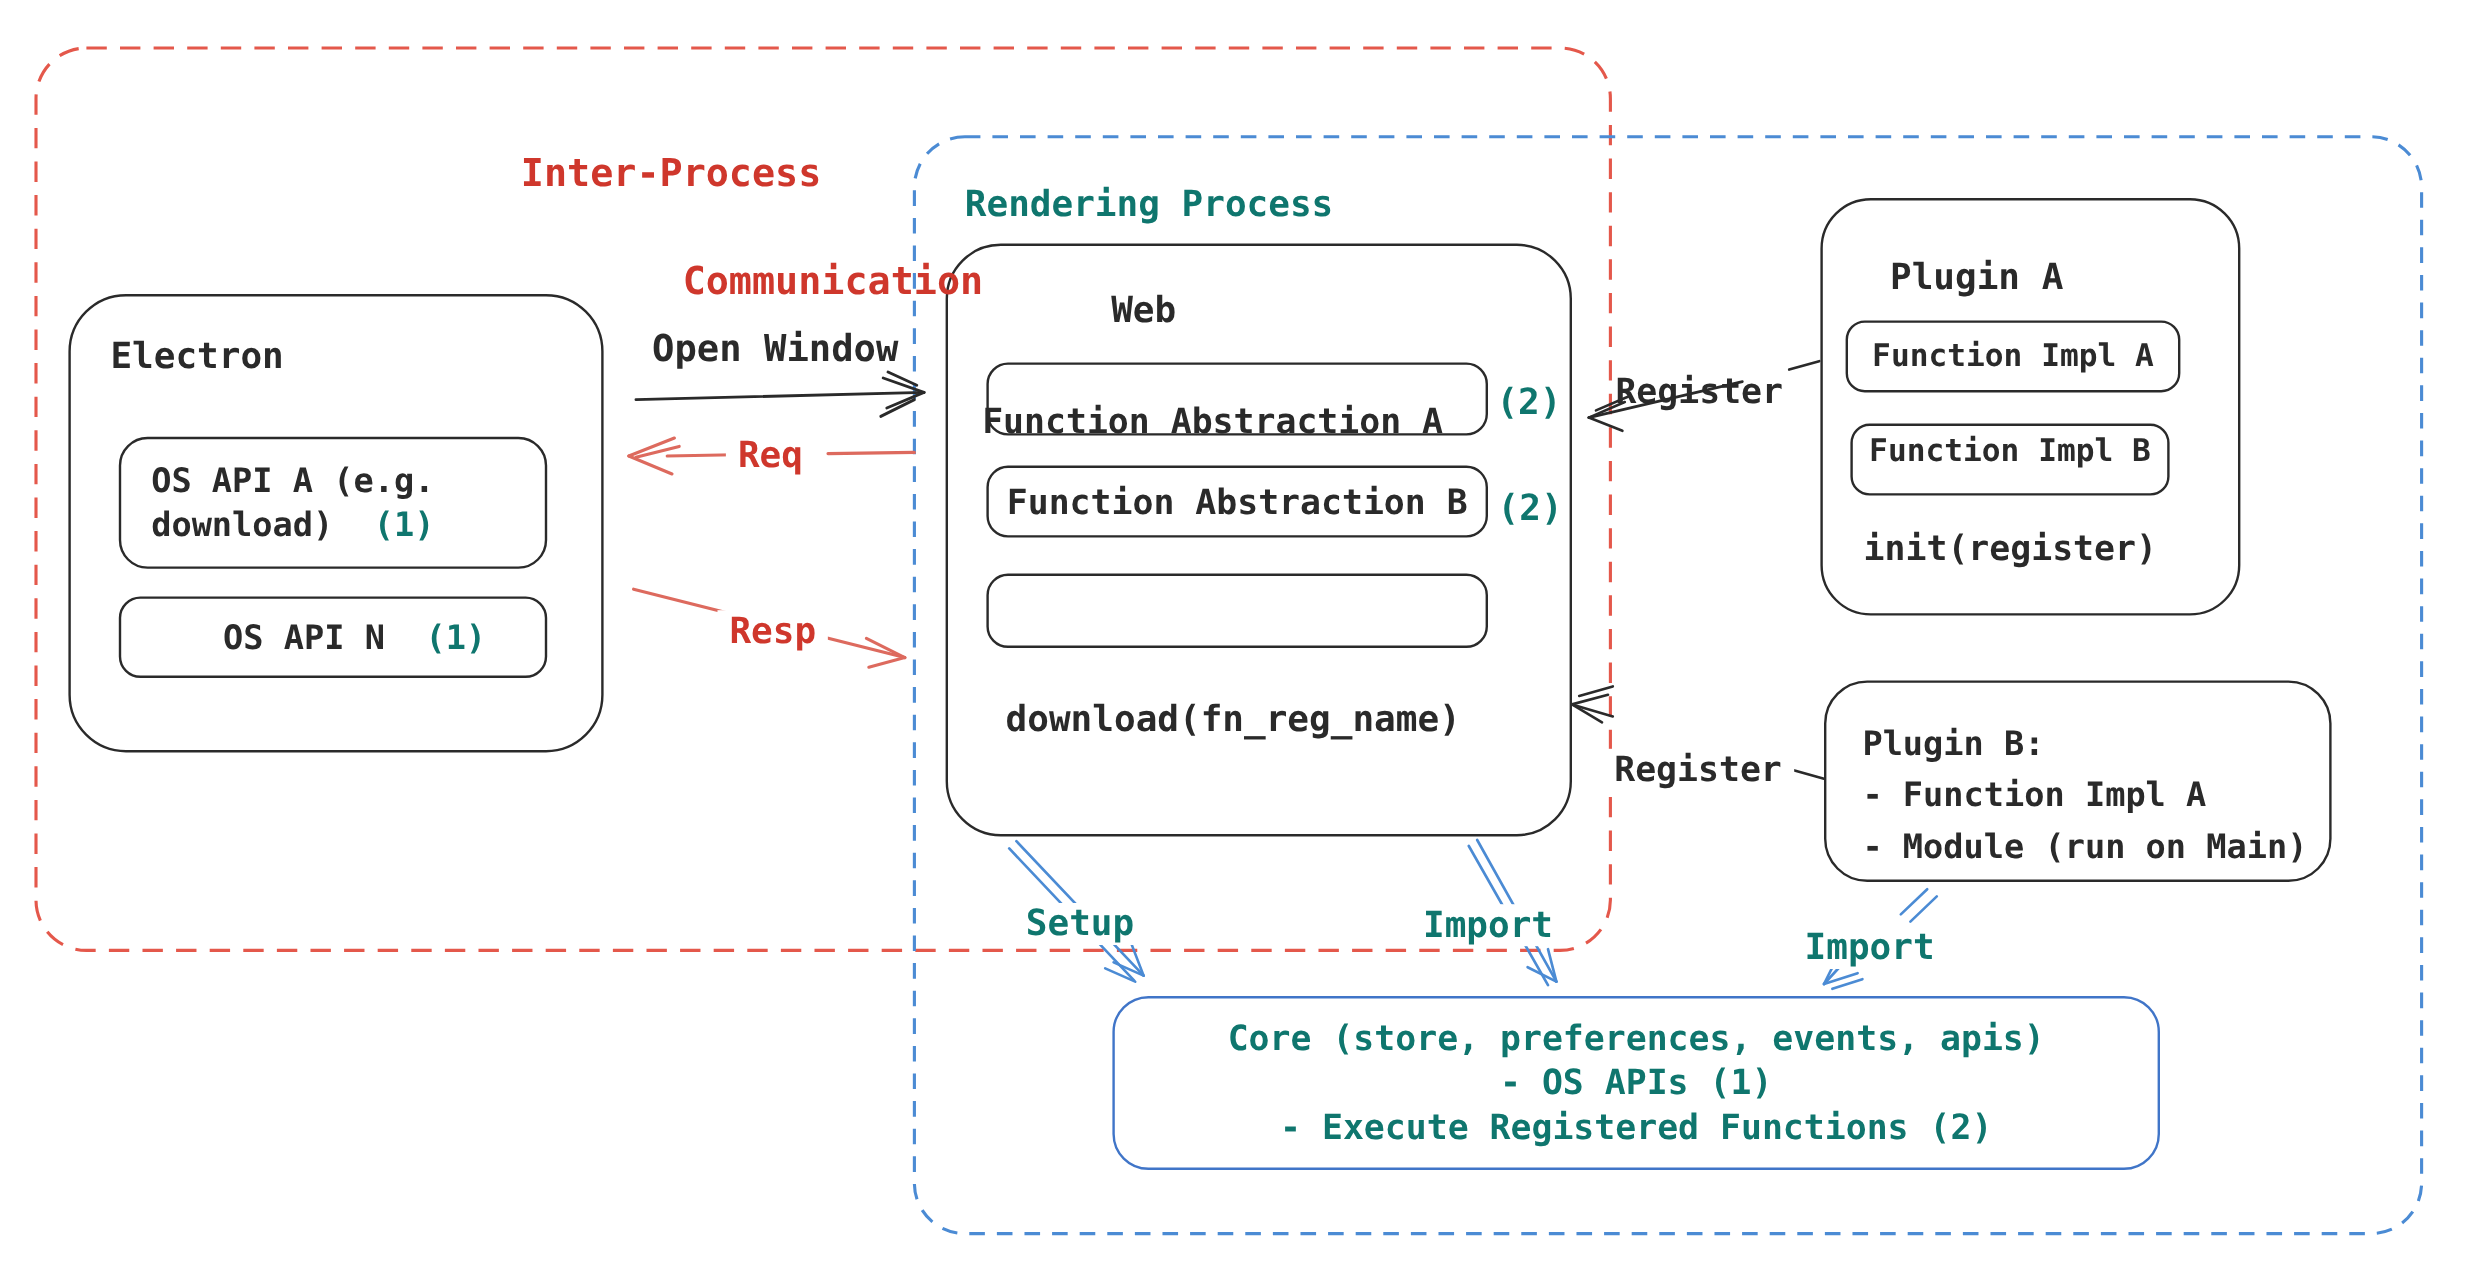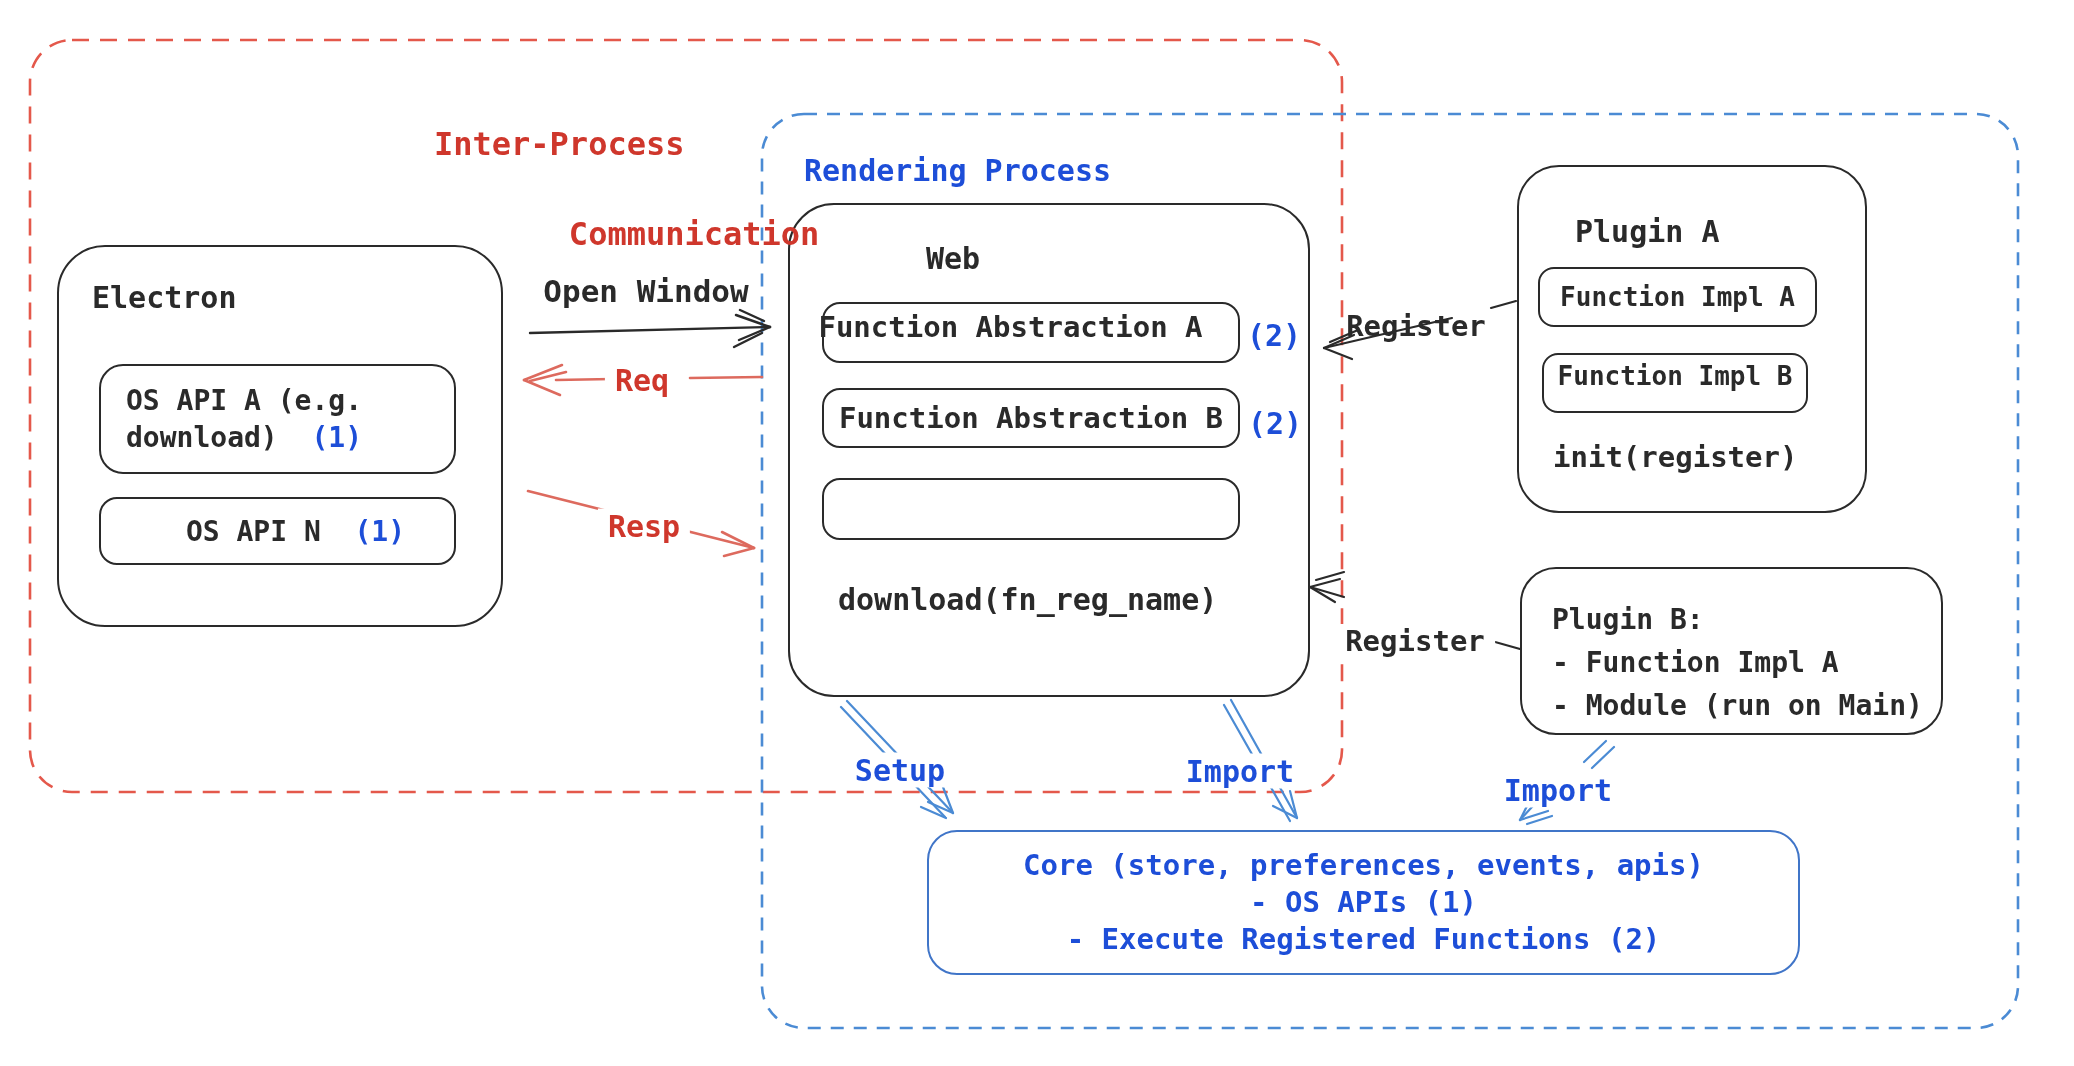--- a/index.html
+++ b/index.html
@@ -12,21 +12,21 @@
   svg.overlay{position:absolute;left:0;top:0;z-index:1;}
   .box{
     position:absolute;z-index:2;
     border:2.5px solid #2a2a2a;background:#ffffff;
     box-sizing:border-box;
   }
   .label{position:absolute;z-index:3;white-space:pre;font-weight:bold;}
   .centered{transform:translate(-50%,-50%);}
   .whitebg{background:#ffffff;padding:0 10px;}
   .red{color:#cf372c;}
-  .blue{color:#1d4ed8;}
+  .blue{color:#0f766e;}
   .ink{color:#2a2a2a;}
   .boxtext{
     position:absolute;z-index:3;display:flex;align-items:center;justify-content:center;
     font-weight:bold;text-align:center;white-space:pre;
   }
   .col{flex-direction:column;}
 </style>
 </head>
 <body>
 
@@ -117,21 +117,21 @@
 
   <div class="box" style="left:99px;top:497px;width:357px;height:68px;border-radius:18px;"></div>
   <div class="boxtext" style="left:99px;top:497px;width:393px;height:68px;font-size:28px;">
     <span>OS API N</span><span>  </span><span class="blue">(1)</span>
   </div>
 
   <div class="box" style="left:788px;top:203px;width:522px;height:494px;border-radius:46px;"></div>
   <div class="label ink" style="left:926px;top:241px;font-size:30px;">Web</div>
 
   <div class="box" style="left:822px;top:302px;width:418px;height:61px;border-radius:18px;"></div>
-  <div class="boxtext" style="left:822px;top:296px;width:377px;height:61px;font-size:29px;">Function Abstraction A</div>
+  <div class="boxtext" style="left:822px;top:320px;width:377px;height:61px;font-size:29px;">Function Abstraction A</div>
   <div class="label blue" style="left:1247px;top:318px;font-size:30px;">(2)</div>
 
   <div class="box" style="left:822px;top:388px;width:418px;height:60px;border-radius:18px;"></div>
   <div class="boxtext" style="left:822px;top:388px;width:418px;height:60px;font-size:29px;">Function Abstraction B</div>
   <div class="label blue" style="left:1248px;top:406px;font-size:30px;">(2)</div>
 
   <div class="box" style="left:822px;top:478px;width:418px;height:62px;border-radius:18px;"></div>
 
   <div class="label ink" style="left:838px;top:582px;font-size:30px;">download(fn_reg_name)</div>
 

